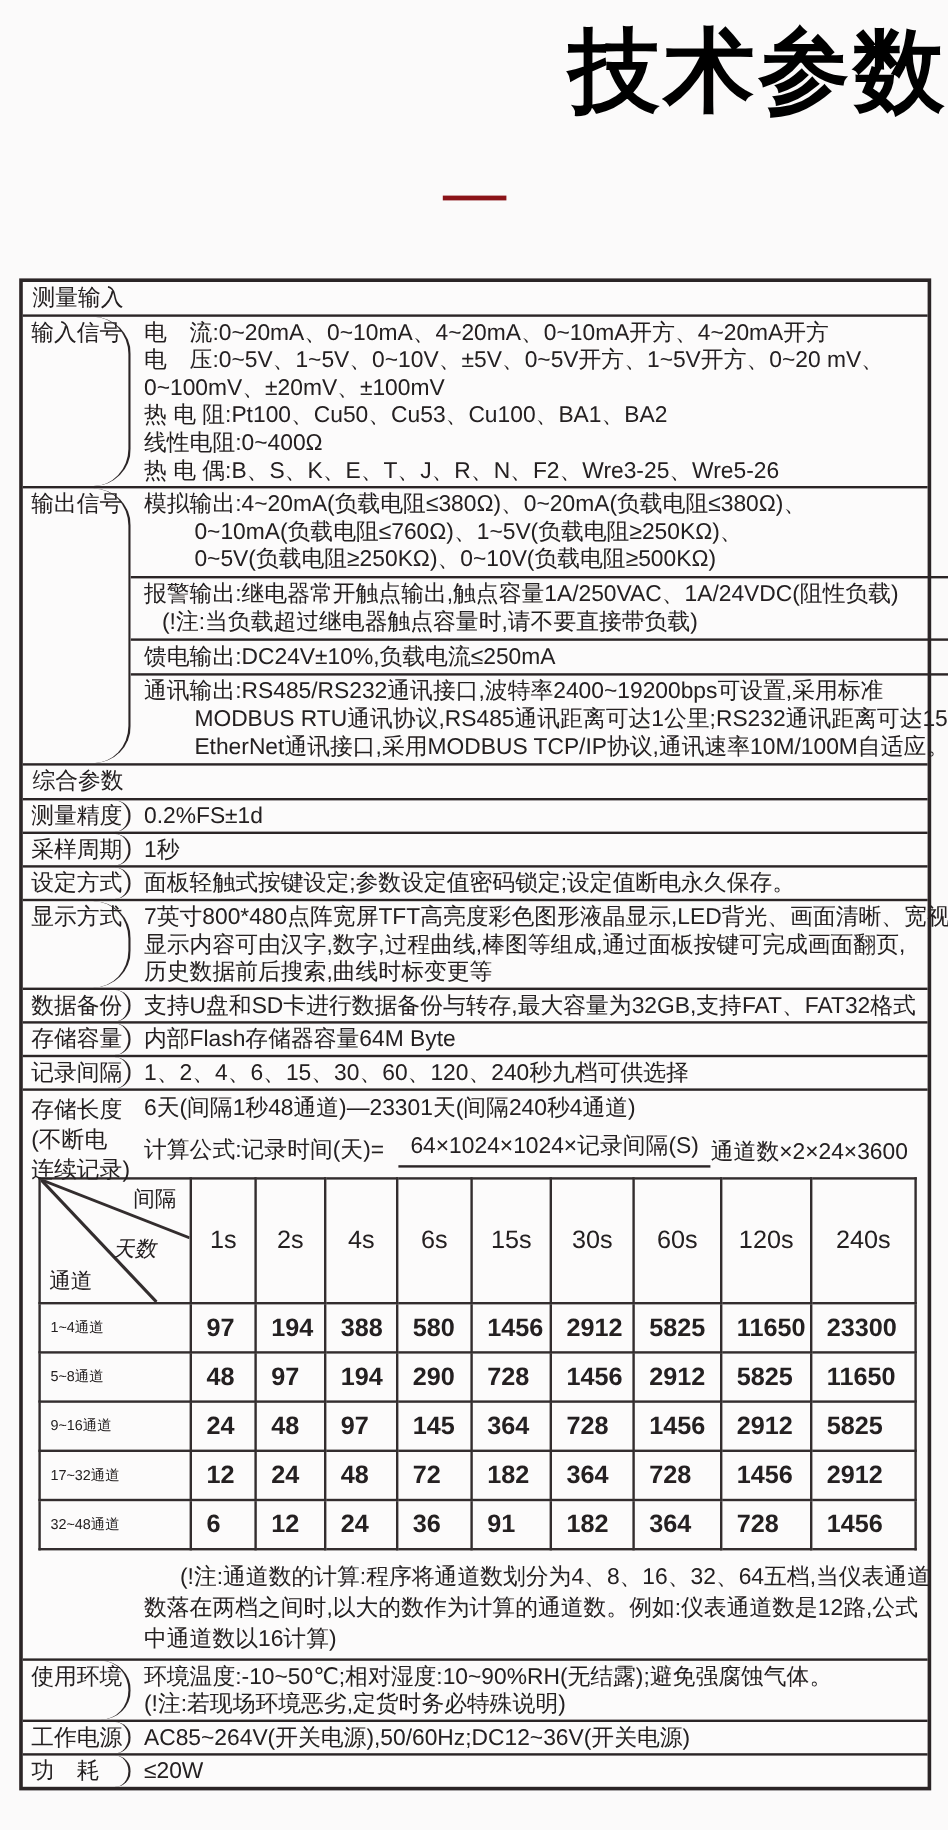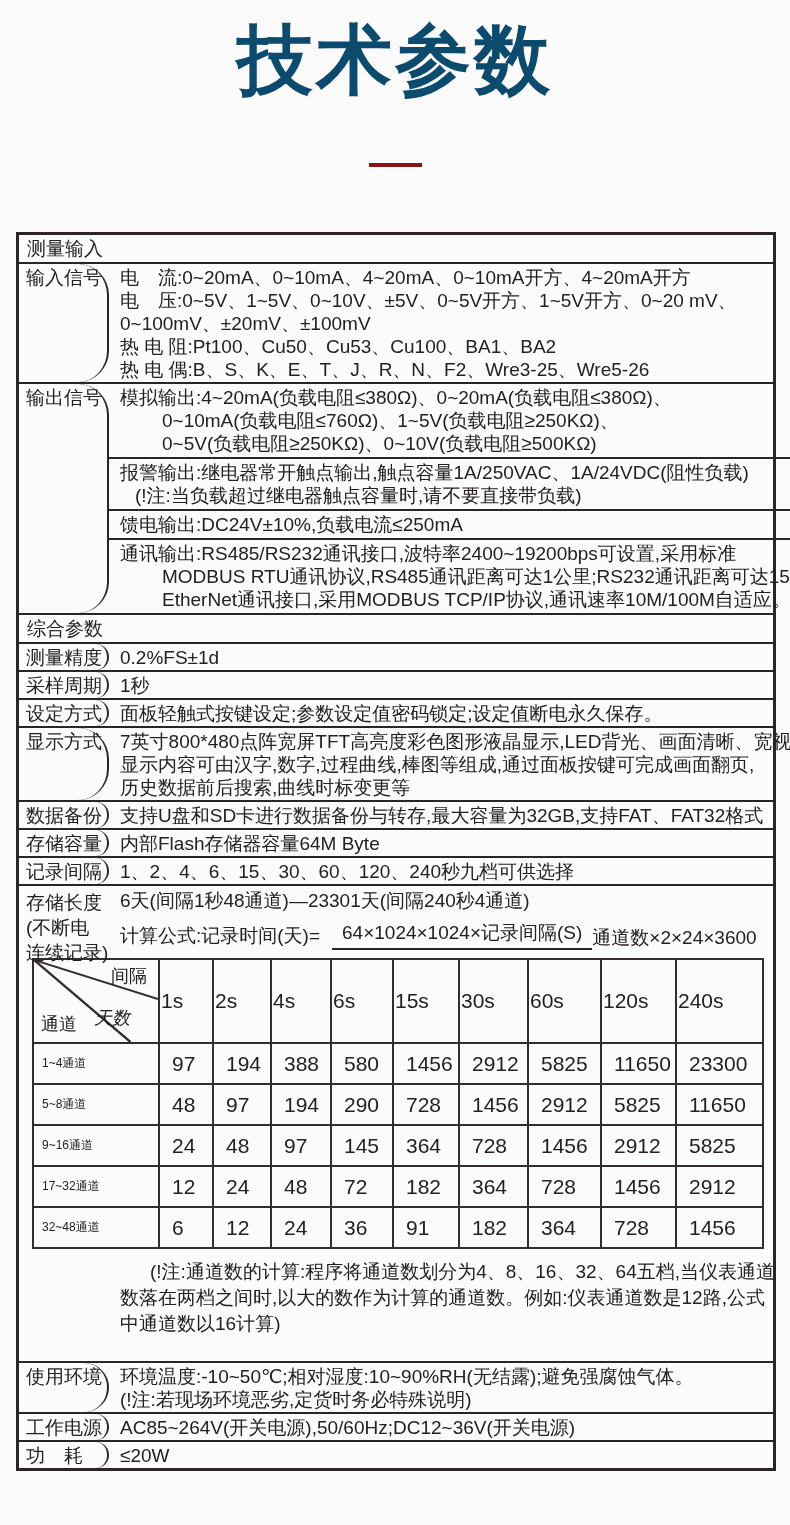--- a/index.html
+++ b/index.html
@@ -3,23 +3,23 @@
 <meta charset="utf-8">
 <style>
   * { box-sizing: border-box; }
   html,body { margin:0; padding:0; }
   body {
     width:790px; height:1525px; overflow:hidden; position:relative;
     background:#fbfafa; color:#242021;
     font-family:"Liberation Sans","DejaVu Sans",sans-serif;
   }
   .page-title {
-    margin:14px 0 0; text-align:center;
+    margin:14px 0 0; text-align:right;
     font-size:76px; font-weight:bold; letter-spacing:3px;
-    line-height:1.2; color:#0c4a6e;
+    line-height:1.2; color:#000000;
   }
   .divider { width:53px; height:4px; background:#8b1318; margin:58px auto 0; }
 
   .spec {
     position:absolute; left:16px; top:232px; width:760px;
     border:3px solid #2b2526; background:#fcfbfb;
   }
   .row { display:flex; border-top:2px solid #2b2526; align-items:stretch; }
   .spec > .row:first-child { border-top:none; }
   .head { display:block; padding:2px 8px 1px; font-size:19px; line-height:24px; }
@@ -29,35 +29,35 @@
   }
   .val { flex:1; padding:2px 4px 1px 11px; font-size:19px; line-height:23px; }
   .t { font-size:19px; line-height:23px; white-space:nowrap; }
 
   .subcol { flex:1; display:flex; flex-direction:column; }
   .sub { padding:2px 4px 2px 11px; border-top:2px solid #2b2526; }
   .subcol .sub:first-child { border-top:none; }
   .ind42 { padding-left:42px; }
   .ind15 { padding-left:15px; }
 
-  .storage-row { display:block; position:relative; padding:3px 0 24px; }
+  .storage-row { display:block; position:relative; padding:3px 0 2px; }
   .storage-label { position:absolute; left:7px; top:4px; width:96px; font-size:19px; line-height:25px; }
   .s-range { margin-left:101px; }
   .formula { display:flex; align-items:center; margin:9px 0 6px 101px; }
   .frac { display:inline-flex; flex-direction:row; align-items:center; margin-left:12px; }
   .frac .num { padding:0 10px 4px; border-bottom:2px solid #2b2526; }
   .frac .den { padding-top:4px; }
 
   table.days { border-collapse:collapse; margin:8px 0 10px 13px; table-layout:fixed; }
   .days th, .days td { border:2px solid #332d2e; font-weight:normal; }
-  .days thead tr { height:84px; }
+  .days thead tr { height:104px; }
   .days tbody tr { height:41px; }
-  .days th.collbl { font-size:21px; text-align:left; }
+  .days th.collbl { font-size:21px; text-align:center; }
   .days td.rowlbl { font-size:12px; text-align:left; padding-left:8px; white-space:nowrap; }
-  .days td.numcell { font-size:21px; text-align:left; padding-left:12px; white-space:nowrap; }
+  .days td.numcell { font-size:21px; text-align:left; padding-left:12px; white-space:nowrap;font-weight:bold; }
   th.corner { position:relative; padding:0; }
   th.corner svg { position:absolute; left:0; top:0; width:100%; height:100%; }
   .c-top { position:absolute; top:4px; right:11px; font-size:18px; }
   .c-mid { position:absolute; top:46px; left:60px; font-size:18px;font-style:italic; }
   .c-bot { position:absolute; bottom:6px; left:7px; font-size:18px; }
 
   .note { margin:10px 0 0 101px; }
   .note .t { line-height:26px; }
   .note-first { padding-left:30px; }
 </style>
@@ -71,20 +71,21 @@
 
   <div class="row head">测量输入</div>
 
   <div class="row">
     <div class="lbl">输入信号</div>
     <div class="val">
       <div class="t">电　流:0~20mA、0~10mA、4~20mA、0~10mA开方、4~20mA开方</div>
       <div class="t">电　压:0~5V、1~5V、0~10V、±5V、0~5V开方、1~5V开方、0~20 mV、</div>
       <div class="t">0~100mV、±20mV、±100mV</div>
       <div class="t">热 电 阻:Pt100、Cu50、Cu53、Cu100、BA1、BA2</div>
+      <div class="t">线性电阻:0~400Ω</div>
       <div class="t">热 电 偶:B、S、K、E、T、J、R、N、F2、Wre3-25、Wre5-26</div>
     </div>
   </div>
 
 
   <div class="row">
     <div class="lbl">输出信号</div>
     <div class="subcol">
       <div class="sub">
         <div class="t">模拟输出:4~20mA(负载电阻≤380Ω)、0~20mA(负载电阻≤380Ω)、</div>

